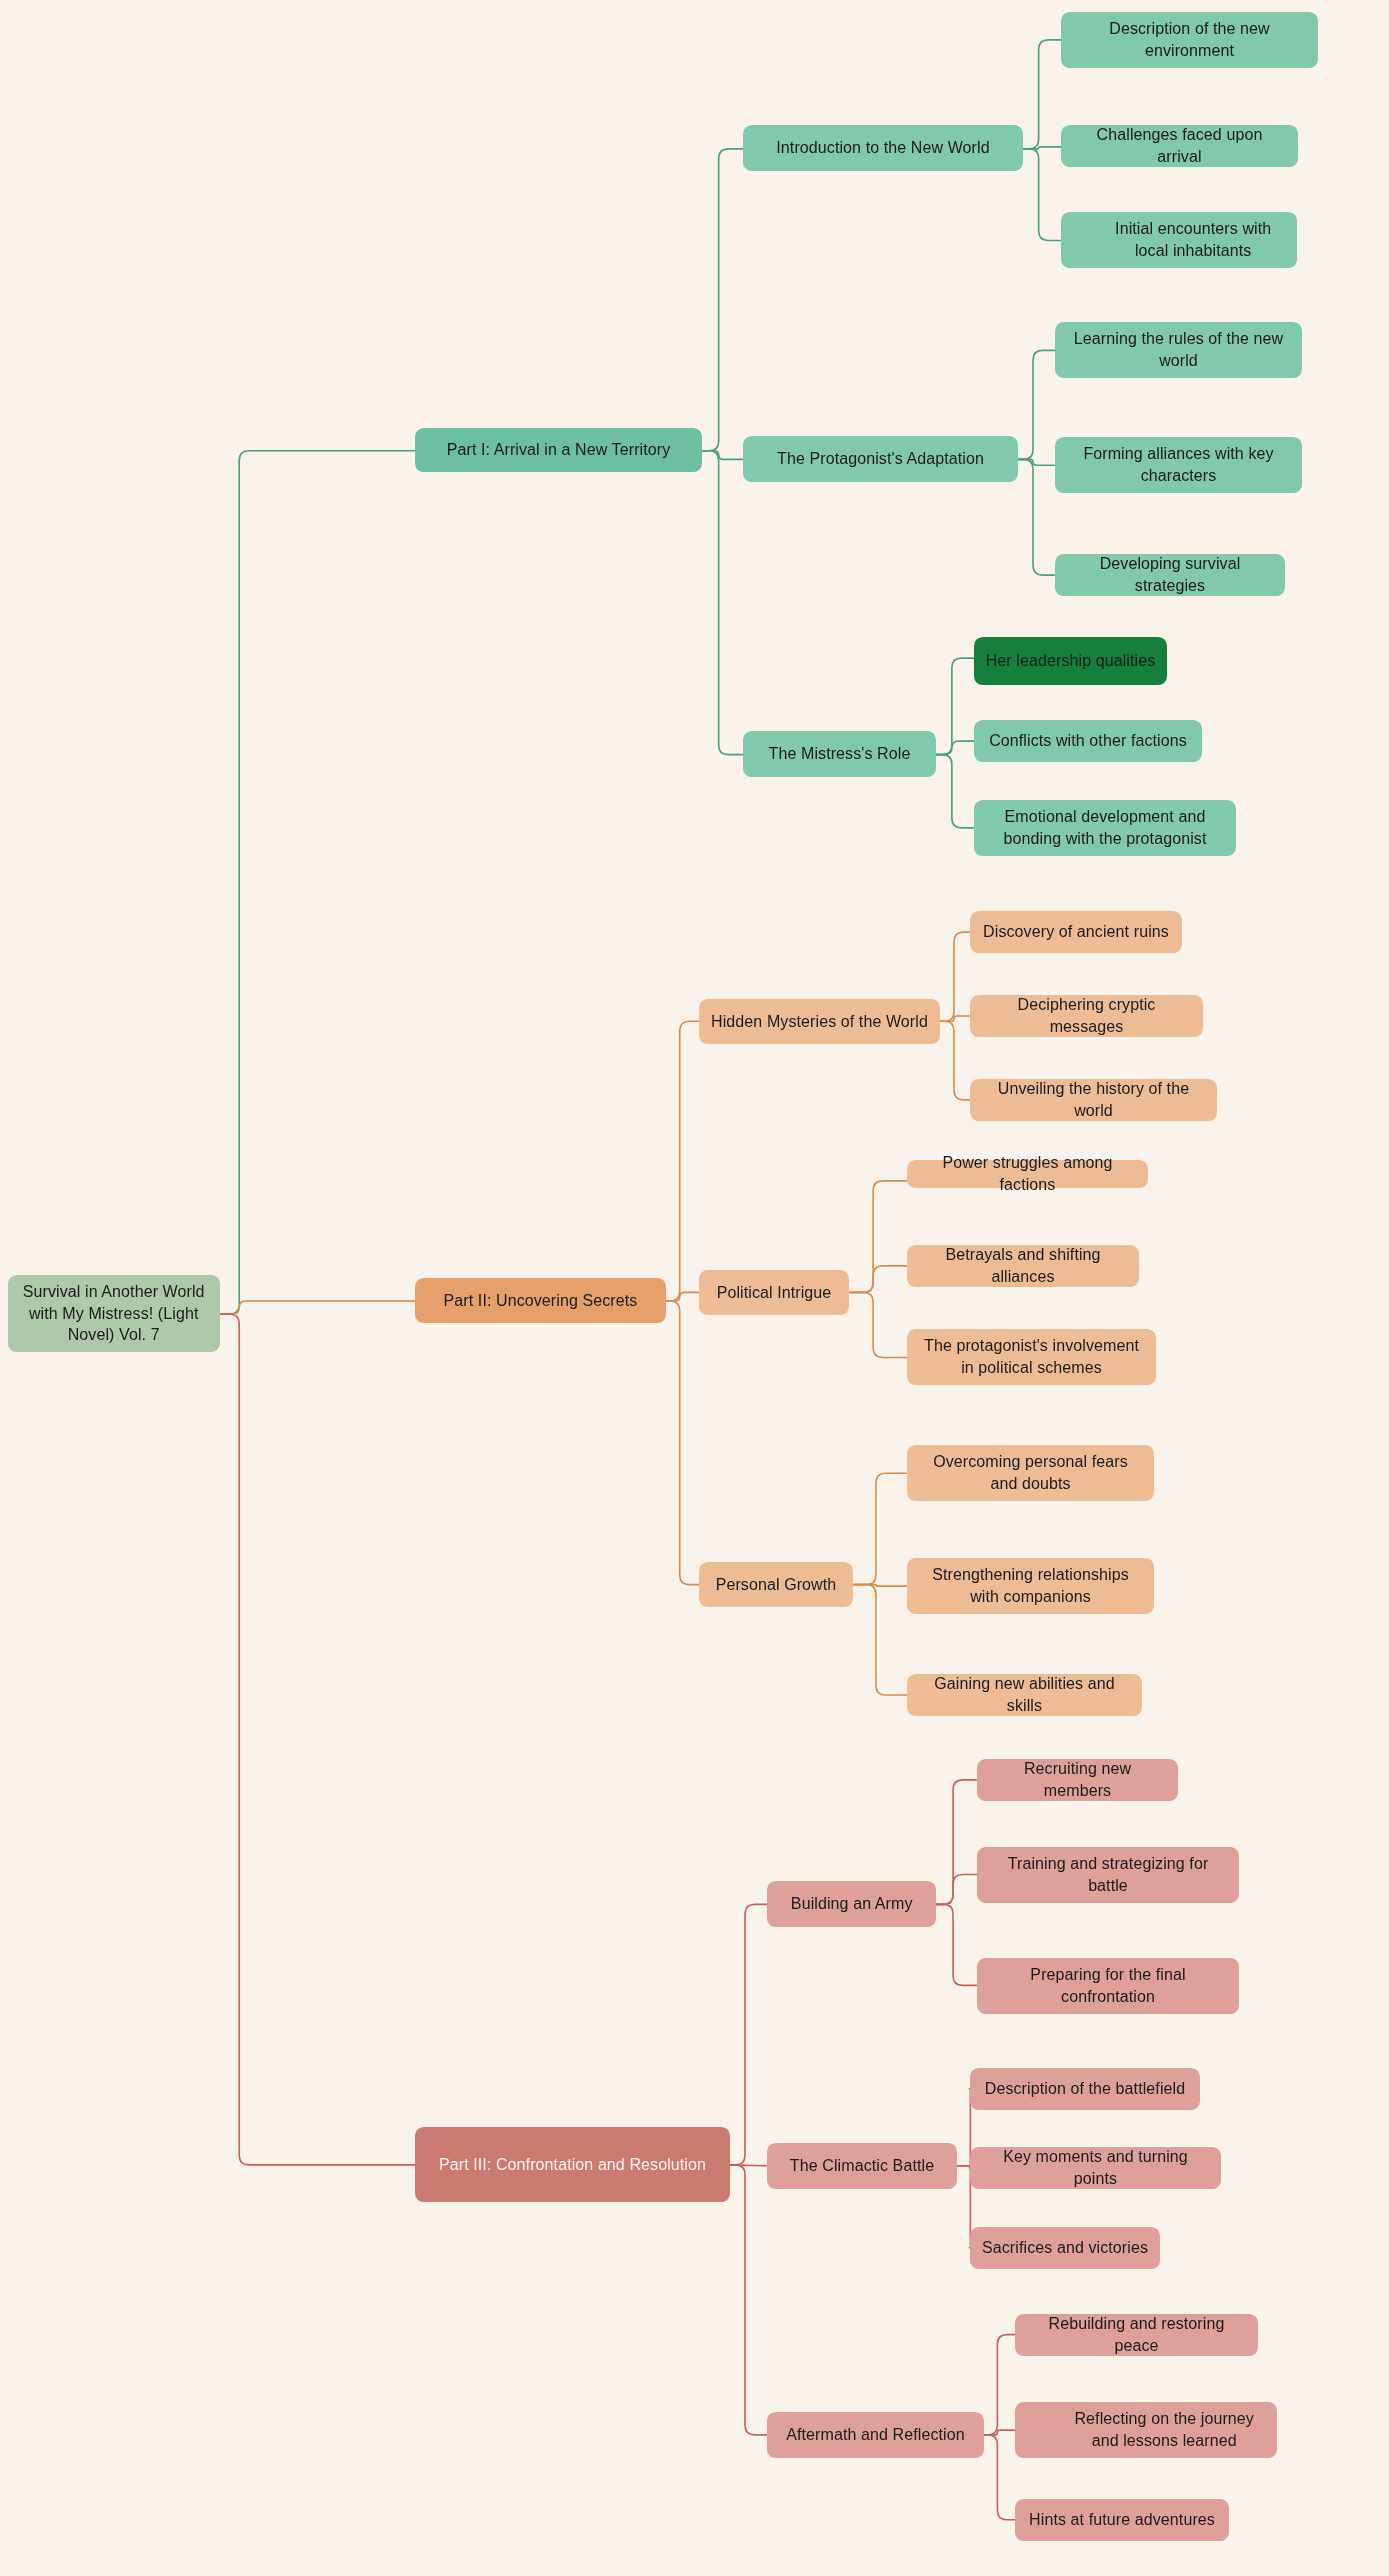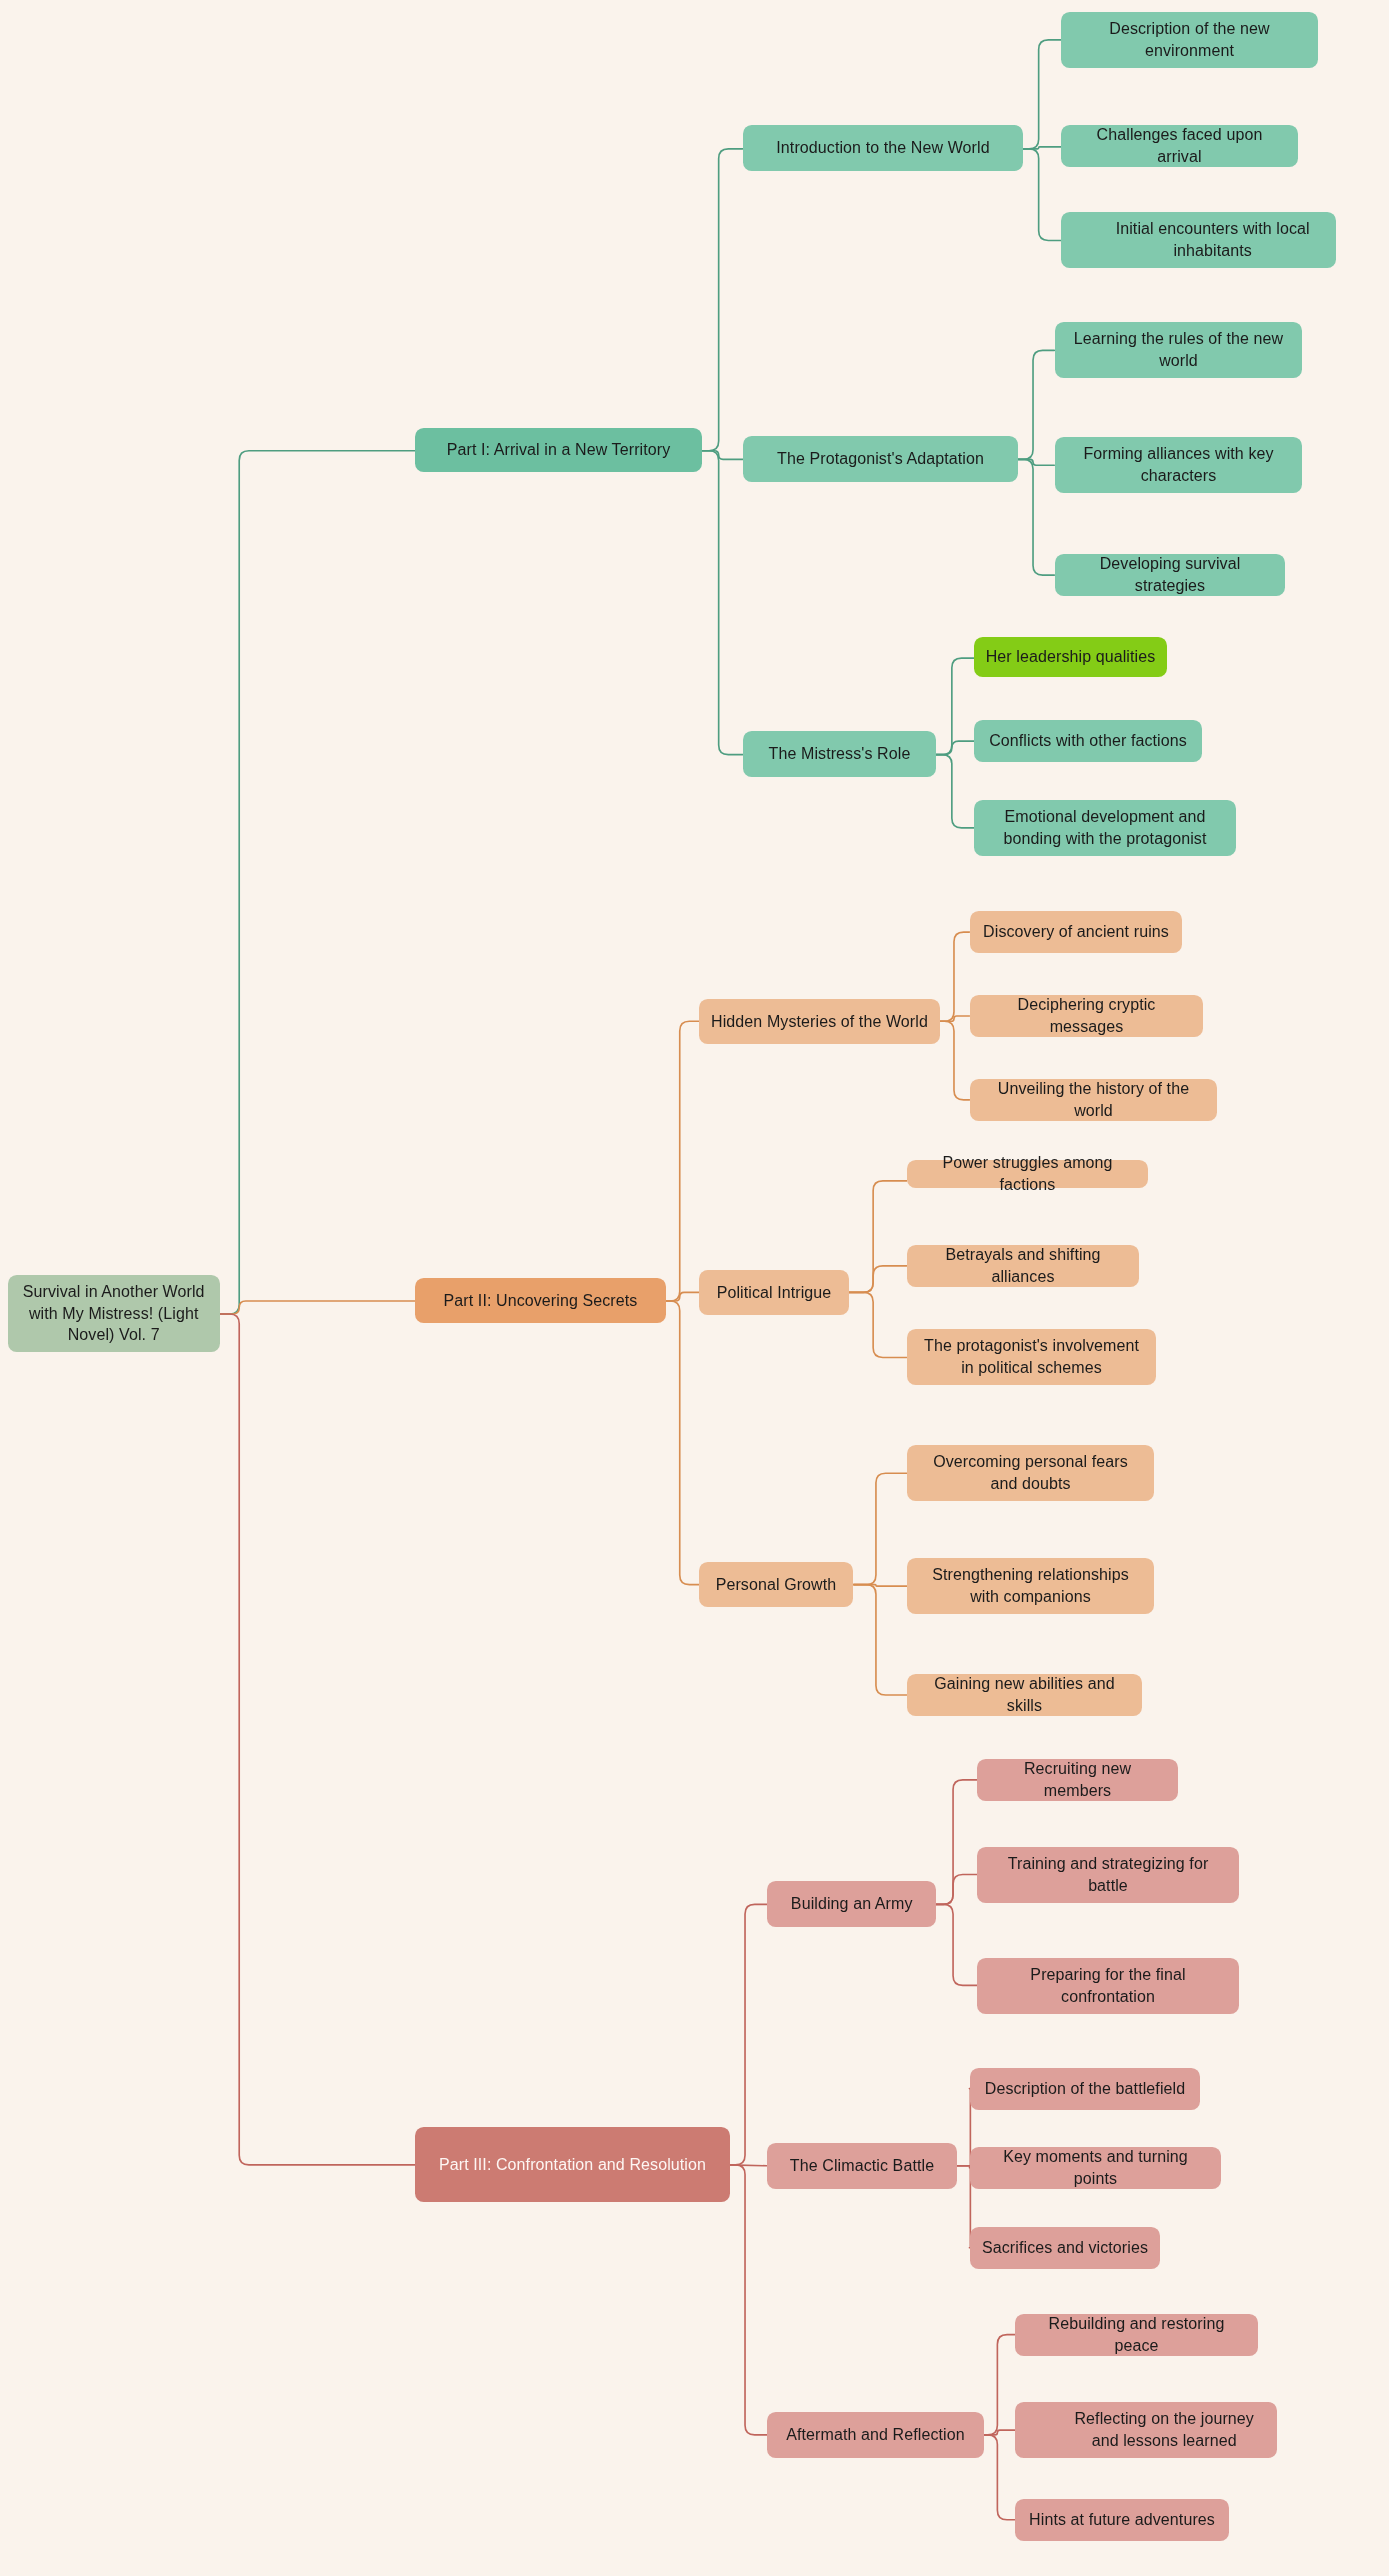--- a/index.html
+++ b/index.html
@@ -81,39 +81,39 @@
     </div>
     <div class="node" style="left: 743px; top: 125px; width: 280px; height: 46px; background: rgb(129, 201, 173);">
       <span>Introduction to the New World</span>
     </div>
     <div class="node" style="left: 1061px; top: 11.6px; width: 257px; height: 56px; background: rgb(129, 201, 173);">
       <span>Description of the new environment</span>
     </div>
     <div class="node" style="left: 1061px; top: 125px; width: 237px; height: 42px; background: rgb(129, 201, 173);">
       <span>Challenges faced upon arrival</span>
     </div>
-    <div class="node" style="left: 1061px; top: 212px; width: 275px; height: 56px; background: rgb(129, 201, 173); padding-left: 40px;">
+    <div class="node" style="left: 1061px; top: 212px; width: 236px; height: 56px; background: rgb(129, 201, 173); padding-left: 40px;">
       <span>Initial encounters with local inhabitants</span>
     </div>
     <div class="node" style="left: 743px; top: 436px; width: 275px; height: 46px; background: rgb(129, 201, 173);">
       <span>The Protagonist's Adaptation</span>
     </div>
     <div class="node" style="left: 1055px; top: 322px; width: 247px; height: 56px; background: rgb(129, 201, 173);">
       <span>Learning the rules of the new world</span>
     </div>
     <div class="node" style="left: 1055px; top: 437px; width: 247px; height: 56px; background: rgb(129, 201, 173);">
       <span>Forming alliances with key characters</span>
     </div>
     <div class="node" style="left: 1055px; top: 554px; width: 230px; height: 42px; background: rgb(129, 201, 173);">
       <span>Developing survival strategies</span>
     </div>
     <div class="node" style="left: 743px; top: 731px; width: 193px; height: 46px; background: rgb(129, 201, 173);">
       <span>The Mistress's Role</span>
     </div>
-    <div class="node" style="left: 974px; top: 637px; width: 193px; height: 40px; background: #84cc16;">
+    <div class="node" style="left: 974px; top: 637px; width: 193px; height: 48px; background: #15803d;">
       <span>Her leadership qualities</span>
     </div>
     <div class="node" style="left: 974px; top: 720px; width: 228px; height: 42px; background: rgb(129, 201, 173);">
       <span>Conflicts with other factions</span>
     </div>
     <div class="node" style="left: 974px; top: 800px; width: 262px; height: 56px; background: rgb(129, 201, 173);">
       <span>Emotional development and bonding with the protagonist</span>
     </div>
     <div class="node" style="left: 415px; top: 1278px; width: 251px; height: 45px; background: rgb(232, 160, 106); color: rgb(27, 27, 27);">
       <span>Part II: Uncovering Secrets</span>

